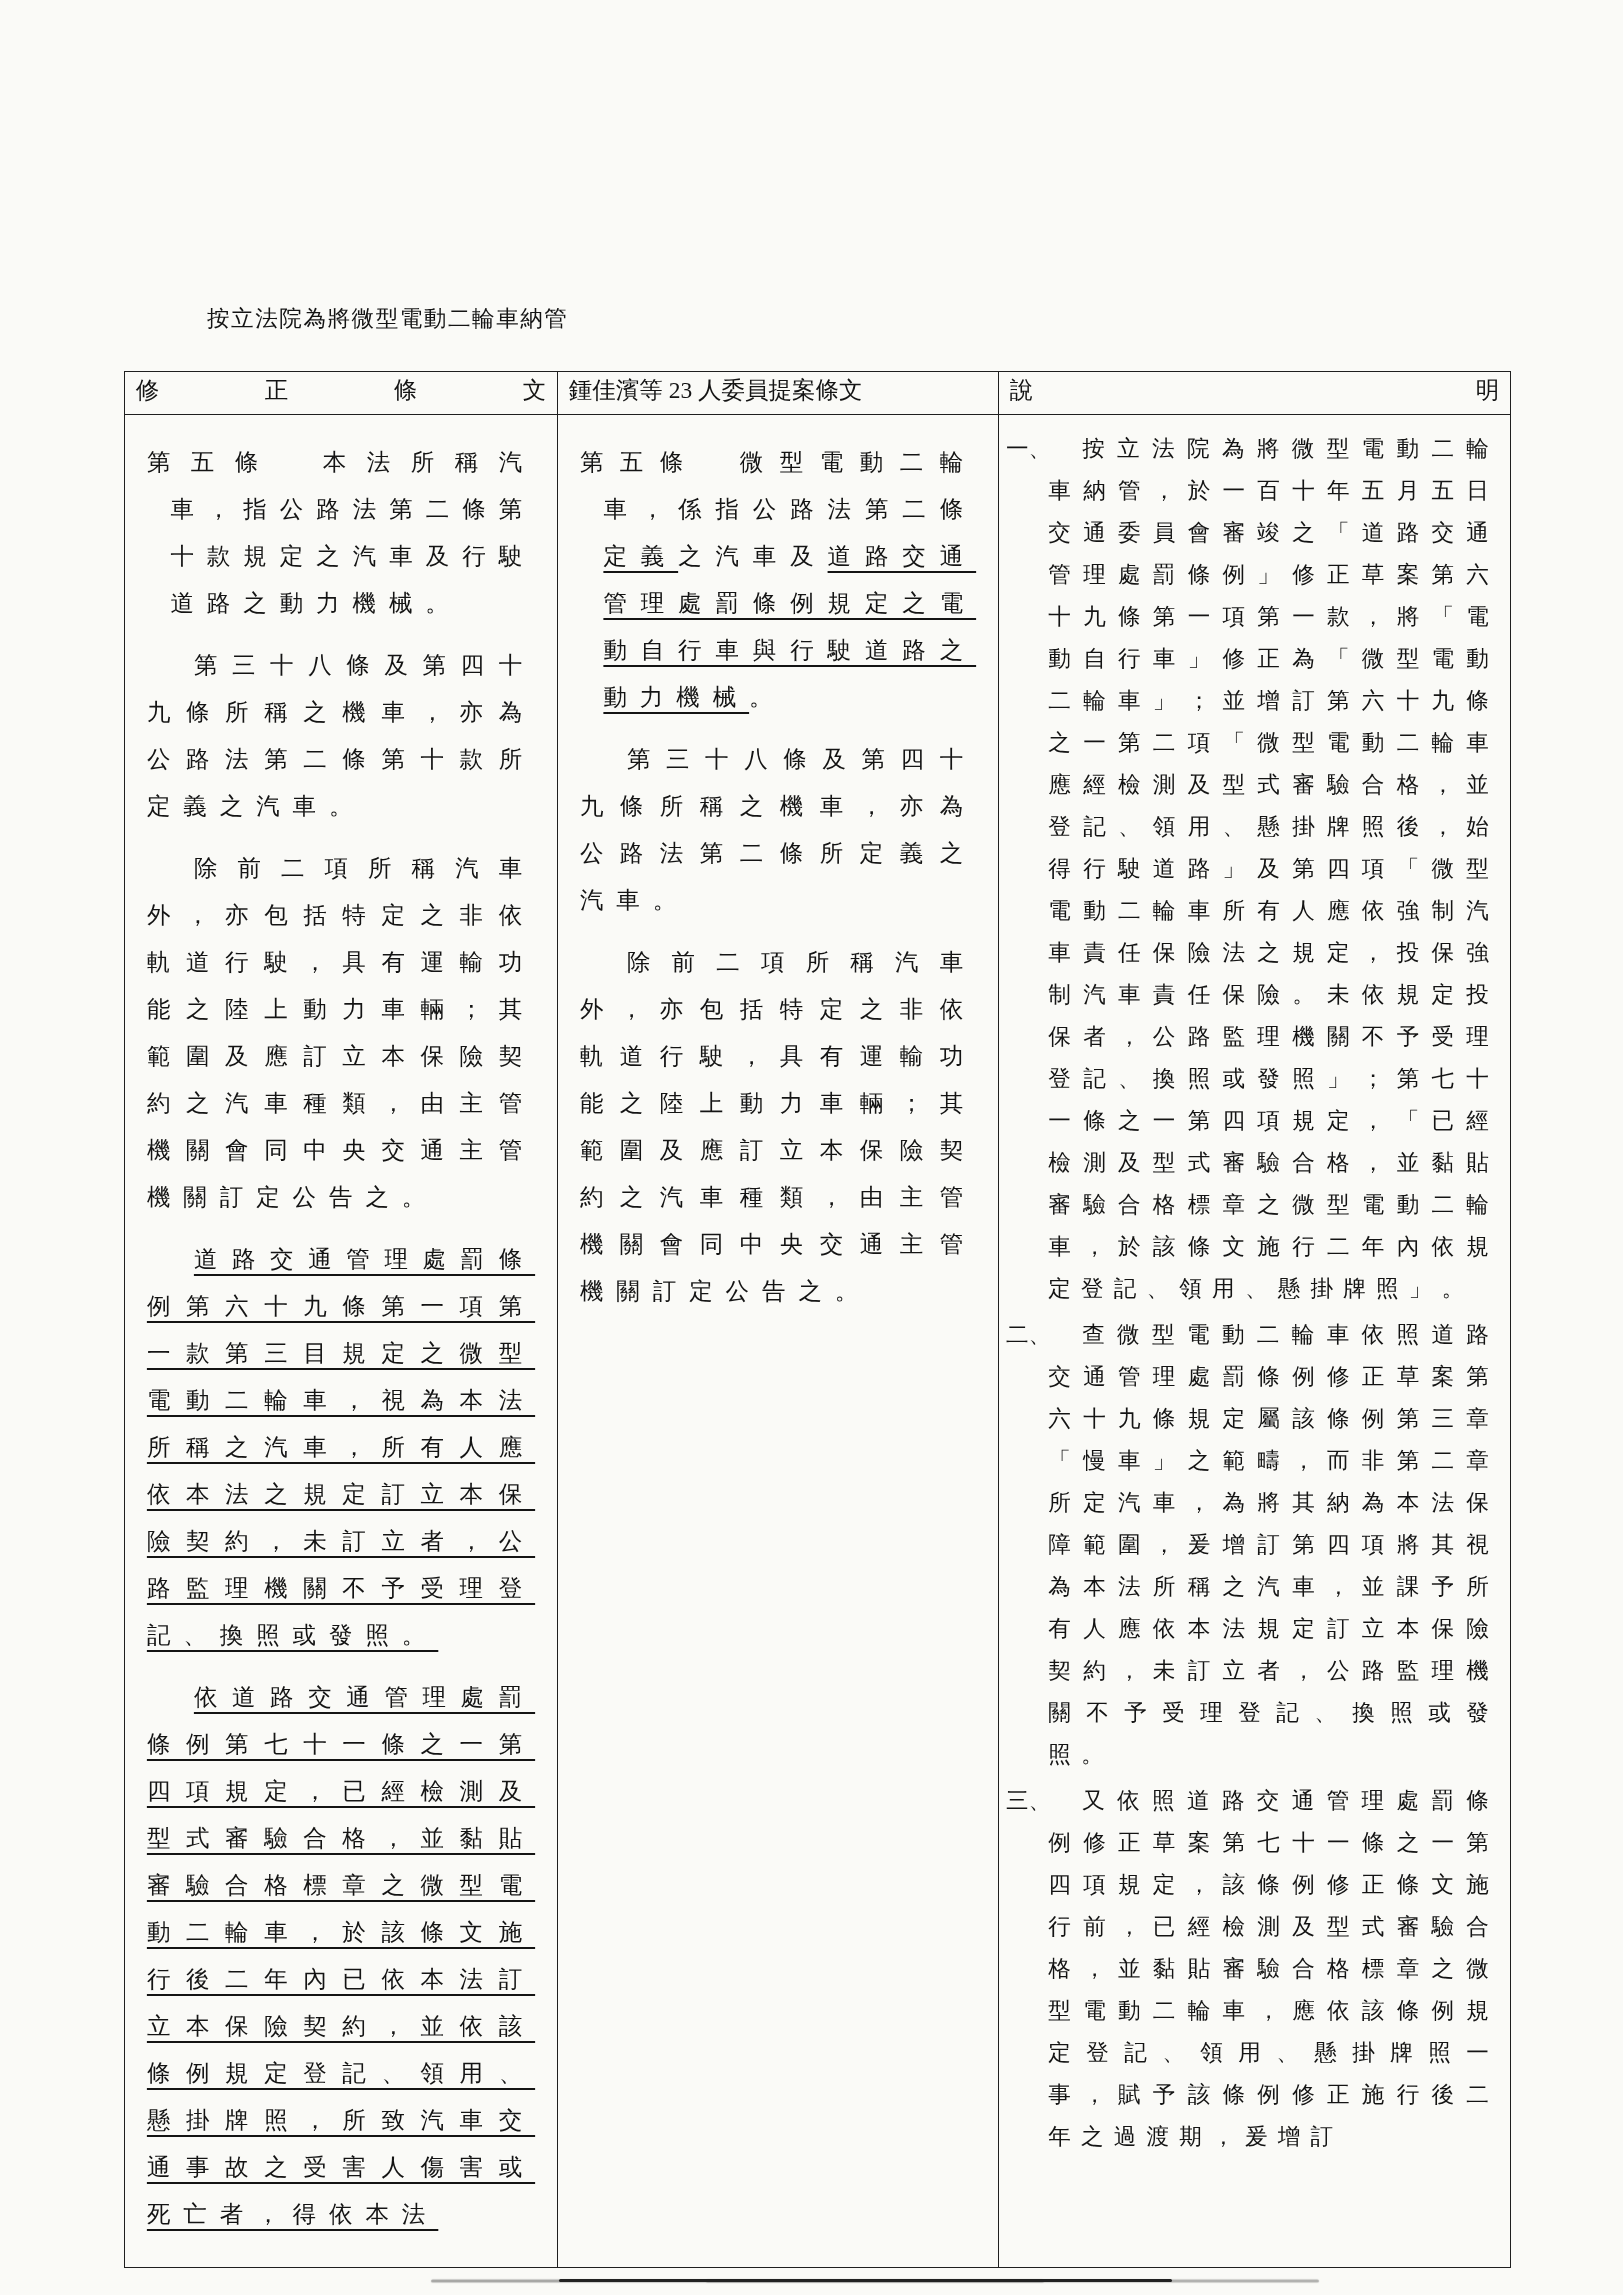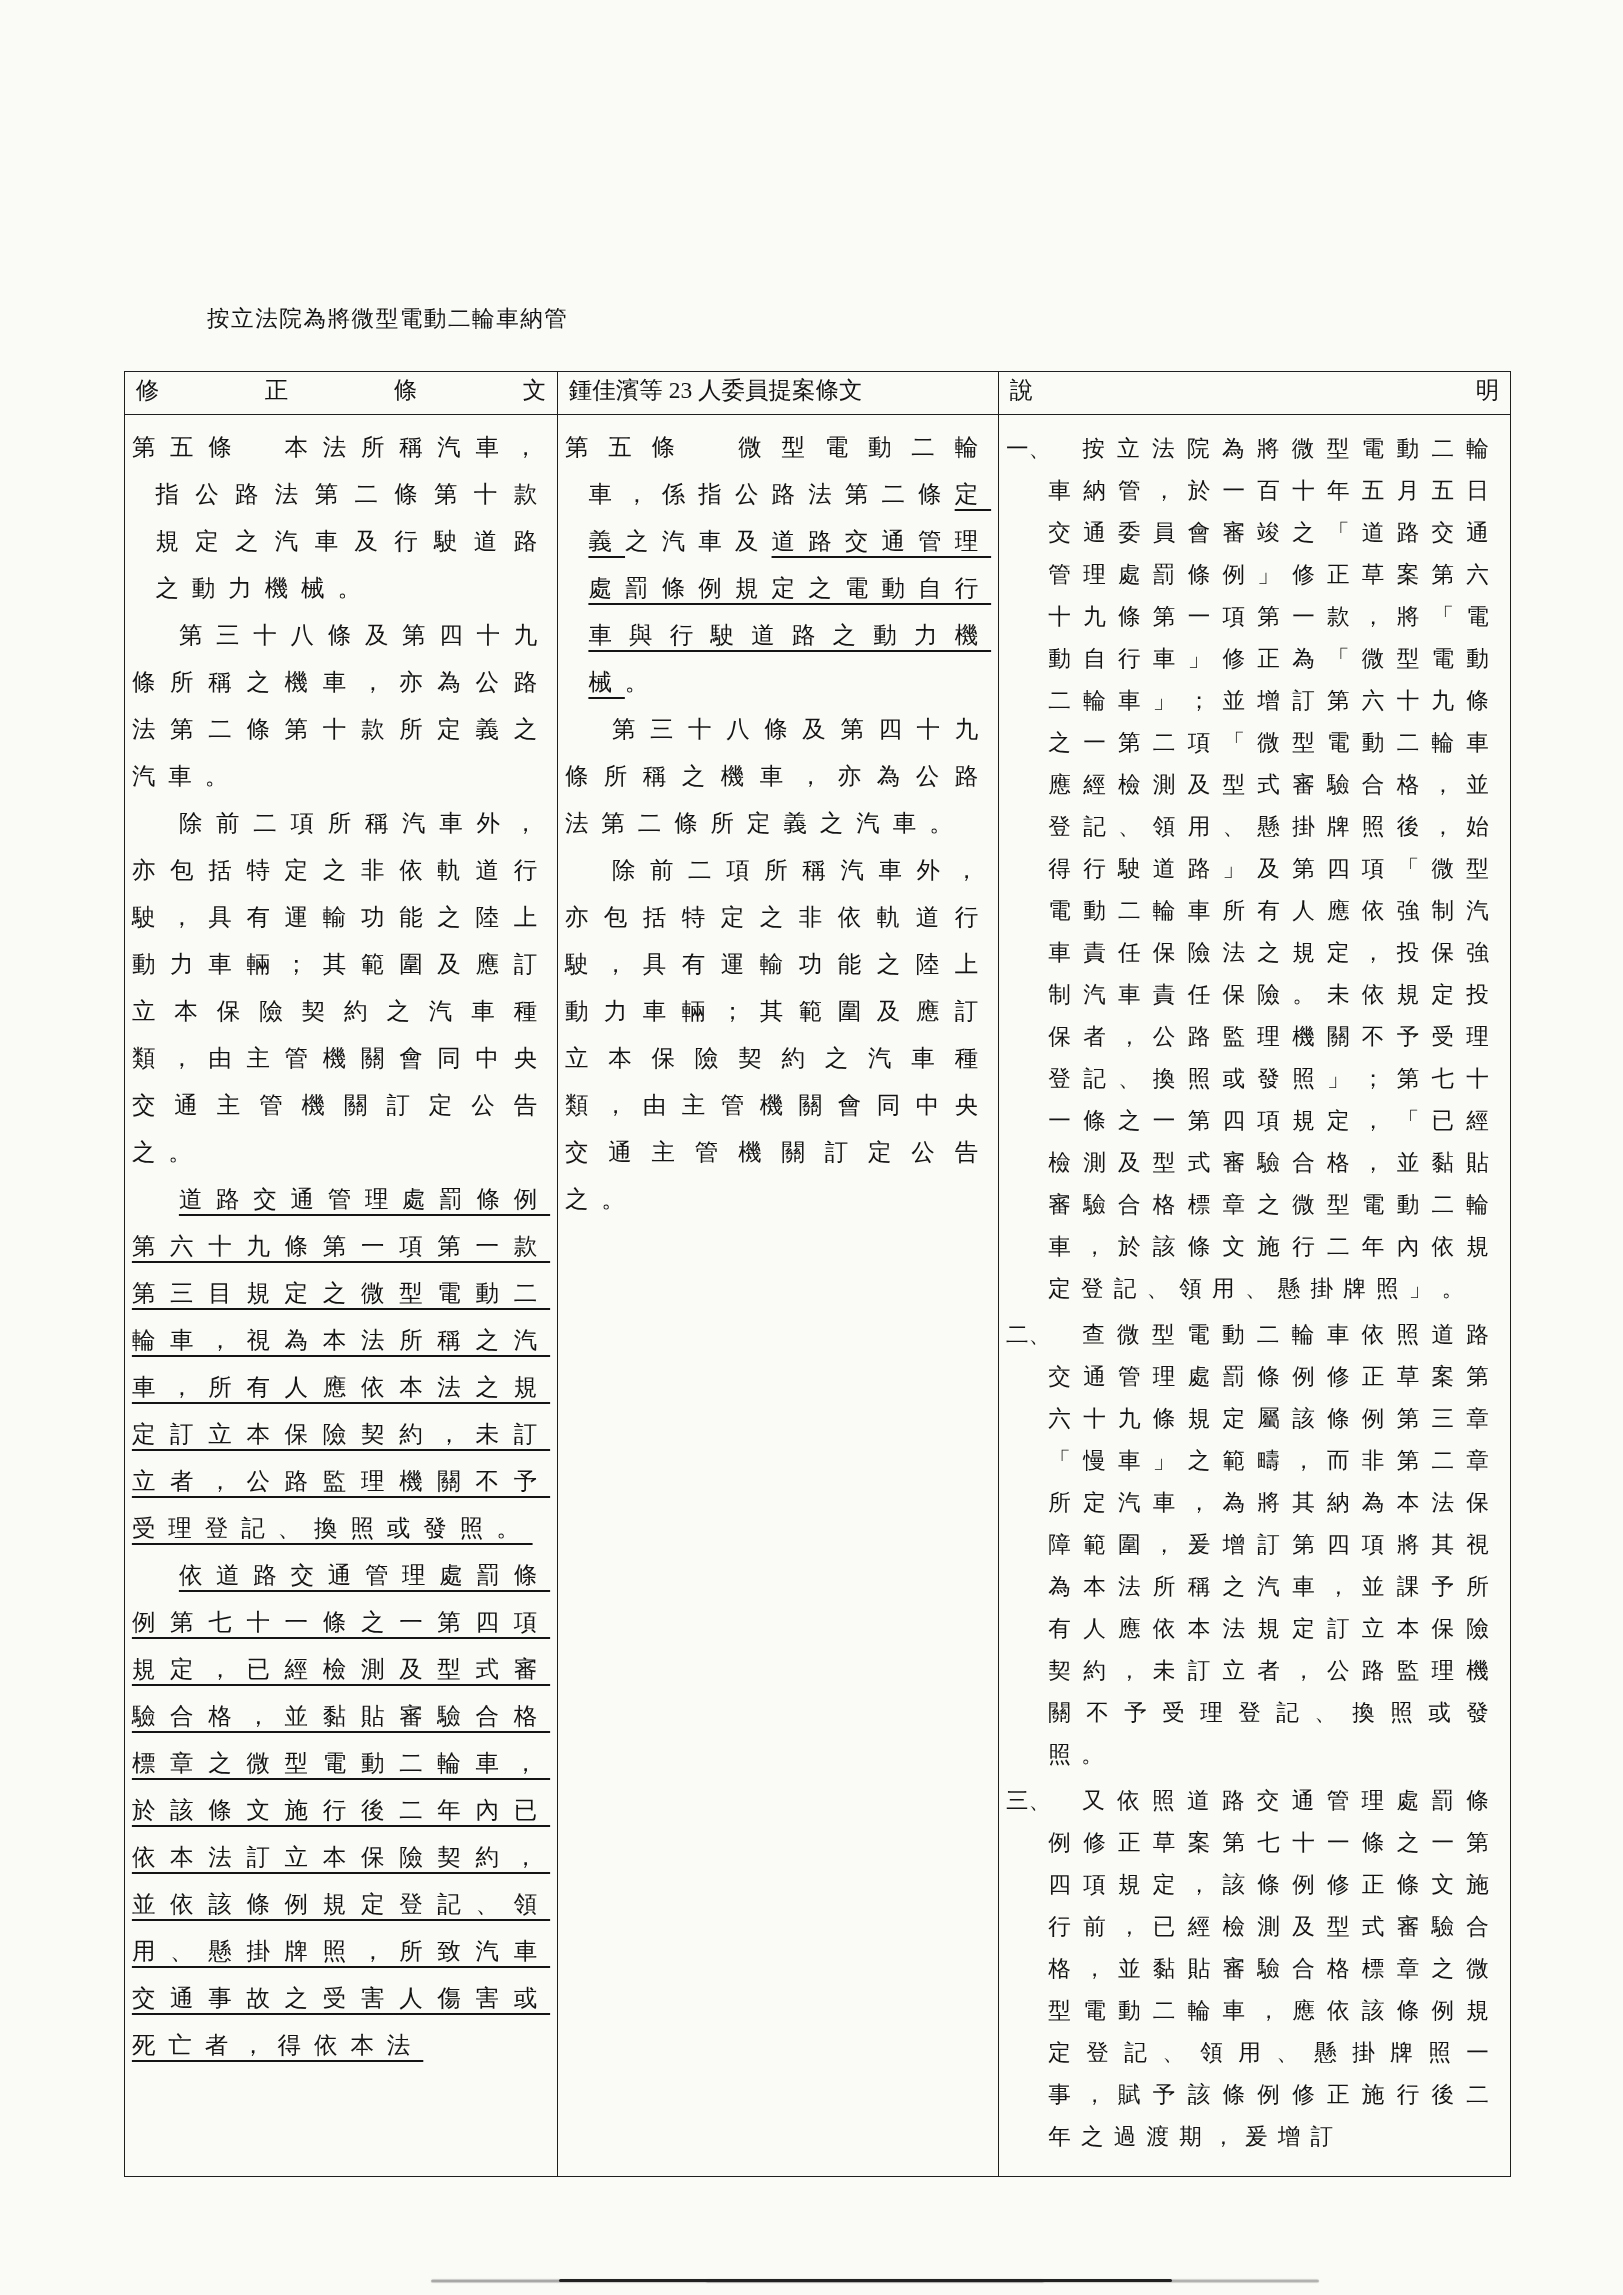--- a/index.html
+++ b/index.html
@@ -64,21 +64,21 @@
   }
   td.c12 {
     font-size: 23.5px;
     line-height: 47px;
   }
   td.c3 {
     font-size: 22.6px;
     line-height: 42px;
   }
   .para {
-    margin: 0;
+    margin: 15px;
     text-align: justify;
     letter-spacing: 0.55em;
     word-break: normal;
   }
   .para.hang {
     padding-left: 1em;
     text-indent: -1em;
   }
   .para.ind {
     text-indent: 2em;

